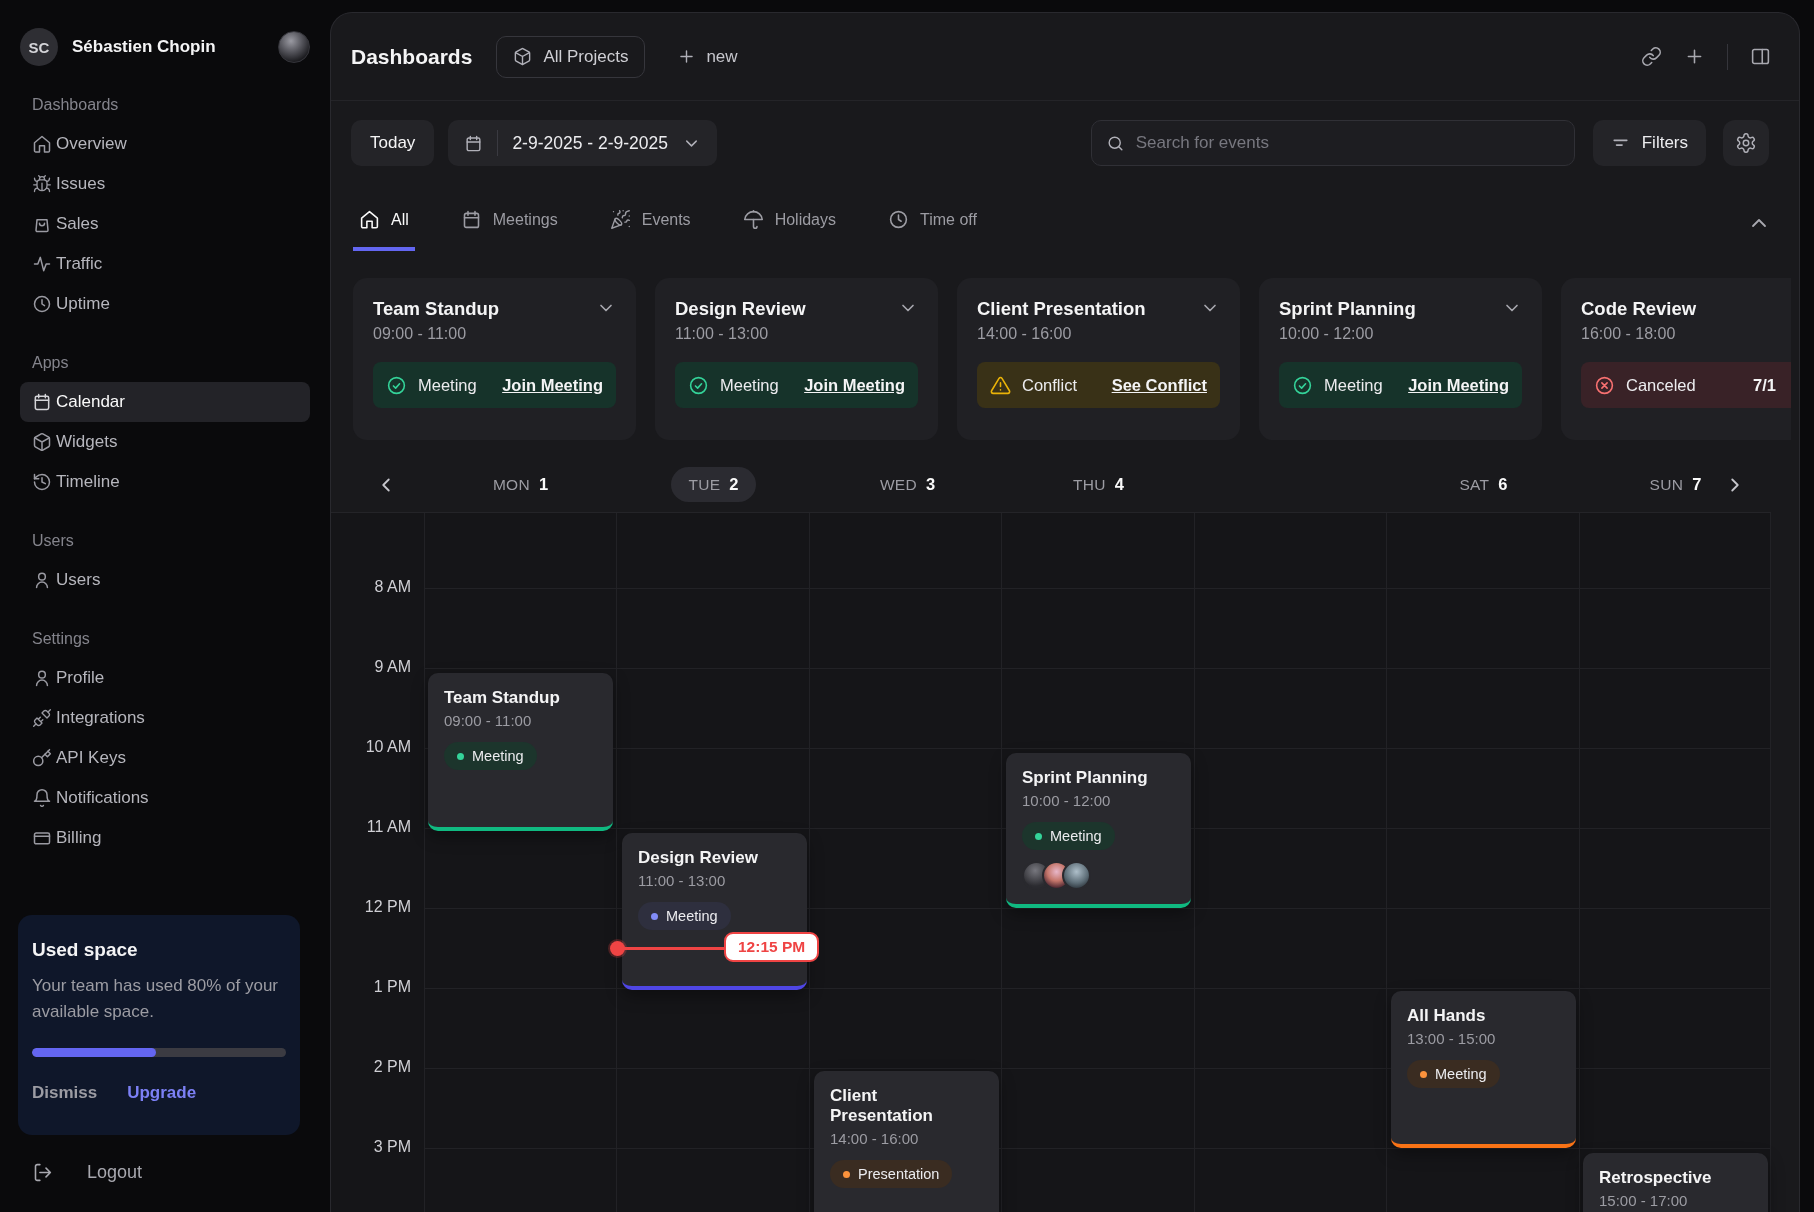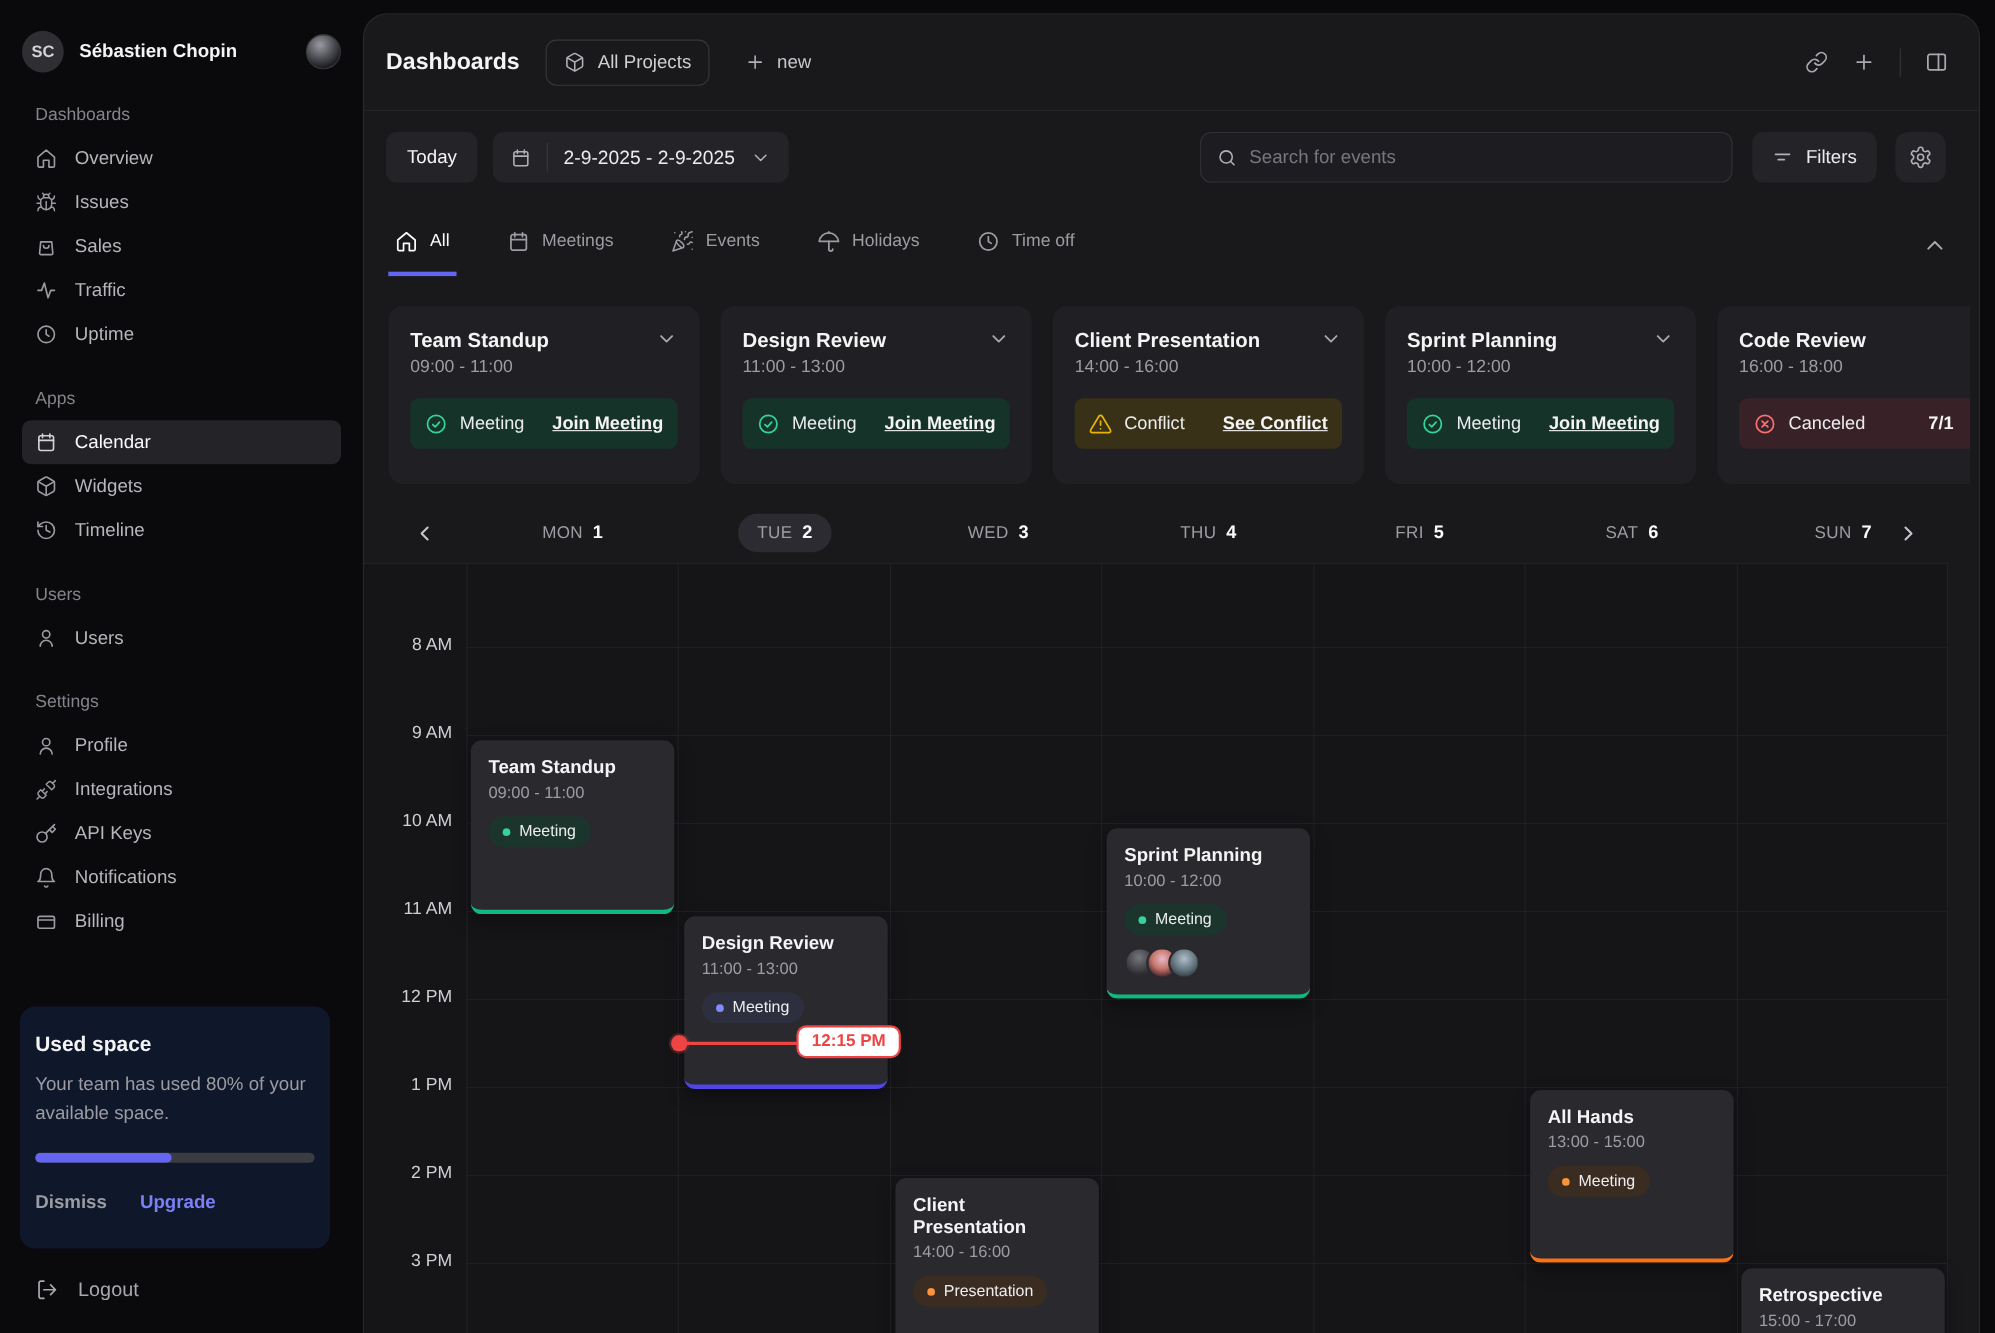--- a/index.html
+++ b/index.html
@@ -10,37 +10,37 @@
   
   .sidebar { position:absolute; left:0; top:0; width:330px; height:1212px; padding:0 20px; }
   .user-row { display:flex; align-items:center; gap:14px; padding-top:28px; }
   .avatar-initials { width:38px; height:38px; border-radius:50%; background:#2e2e33; color:#d4d4d8;
     display:flex; align-items:center; justify-content:center; font-size:15px; font-weight:600; flex:none; }
   .user-name { font-size:17px; font-weight:600; color:#f4f4f5; flex:1; }
   .avatar-photo { width:32px; height:32px; border-radius:50%; flex:none;
     background:radial-gradient(circle at 40% 30%, #9a9aa2 0%, #55555c 40%, #1c1c20 75%);
     border:1px solid #35353b; }
   .nav-label { margin:30px 12px 10px; font-size:16px; color:#84848c; }
-  .nav-item { display:flex; align-items:center; gap:16px; height:40px; padding:0 12px;
+  .nav-item { display:flex; align-items:center; gap:4px; height:40px; padding:0 12px;
     border-radius:8px; color:#b6b6bd; font-size:17px; cursor:pointer; }
   .nav-item .nicon { width:20px; height:20px; flex:none; color:#9a9aa2; display:flex; }
   .nav-item.active { background:#232328; color:#fafafa; }
   .nav-item.active .nicon { color:#d4d4d8; }
   .nicon svg, .bicon svg { width:100%; height:100%; }
 
   .space-card { position:absolute; left:18px; top:915px; width:282px; height:220px;
     background:#0f172a; border-radius:14px; padding:24px 14px; }
   .space-title { font-size:19px; font-weight:700; color:#f4f4f5; }
   .space-desc { margin-top:12px; font-size:17px; line-height:1.5; color:#9c9ca3; }
   .space-bar { margin-top:24px; height:9px; border-radius:5px; background:#3b3b42; overflow:hidden; }
   .space-fill { height:100%; width:49%; border-radius:5px; background:#6466f1; }
   .space-links { margin-top:26px; display:flex; gap:30px; font-size:17px; font-weight:600; }
   .dismiss { color:#9c9ca3; cursor:pointer; }
   .upgrade { color:#7c80f5; cursor:pointer;text-align:right; }
-  .logout-row { position:absolute; left:32px; top:1162px; display:flex; align-items:center; gap:18px;
+  .logout-row { position:absolute; left:32px; top:1162px; display:flex; align-items:center; gap:34px;
     color:#a8a8af; font-size:18px; cursor:pointer; }
   .logout-row .nicon { width:21px; height:21px; color:#a8a8af; display:flex; }
 
   
   .panel { position:absolute; left:330px; top:12px; width:1470px; height:1200px;
     background:#19191c; border:1px solid #29292e; border-bottom:none;
     border-radius:22px 22px 0 0; overflow:hidden; }
 
   .panel-header { position:absolute; left:0; top:0; width:100%; height:88px;
     border-bottom:1px solid #242428; display:flex; align-items:center; padding:0 28px 0 20px; }
@@ -660,24 +660,20 @@
         </span>
       </div>
       <div class="day-cell" style="left:484px;width:185px">
         <span class="day-name">WED</span>
         <span class="day-num">3</span>
       </div>
       <div class="day-cell" style="left:675px;width:185px">
         <span class="day-name">THU</span>
         <span class="day-num">4</span>
       </div>
-      <div class="day-cell" style="left:867px;width:185px">
-        <span class="day-name">FRI</span>
-        <span class="day-num">5</span>
-      </div>
       <div class="day-cell" style="left:1060px;width:185px">
         <span class="day-name">SAT</span>
         <span class="day-num">6</span>
       </div>
       <div class="day-cell" style="left:1252px;width:185px">
         <span class="day-name">SUN</span>
         <span class="day-num">7</span>
       </div>
       <span class="cal-chevron" style="left:1393px"><svg viewBox="0 0 24 24" fill="none" stroke="currentColor" stroke-width="2" stroke-linecap="round" stroke-linejoin="round">
             <use href="#i-chev-right"></use>

